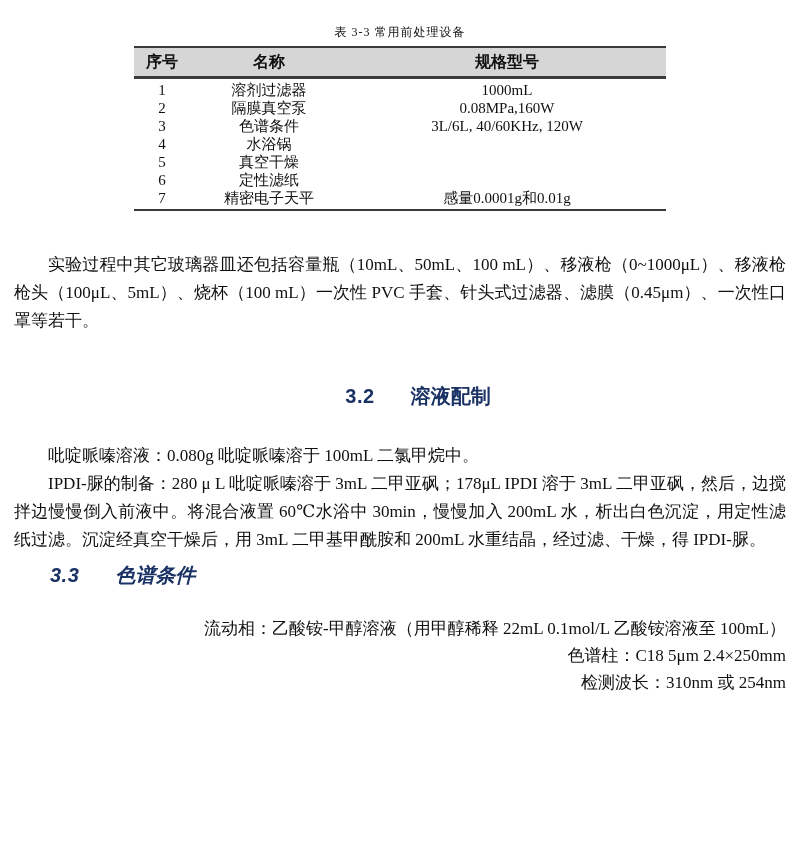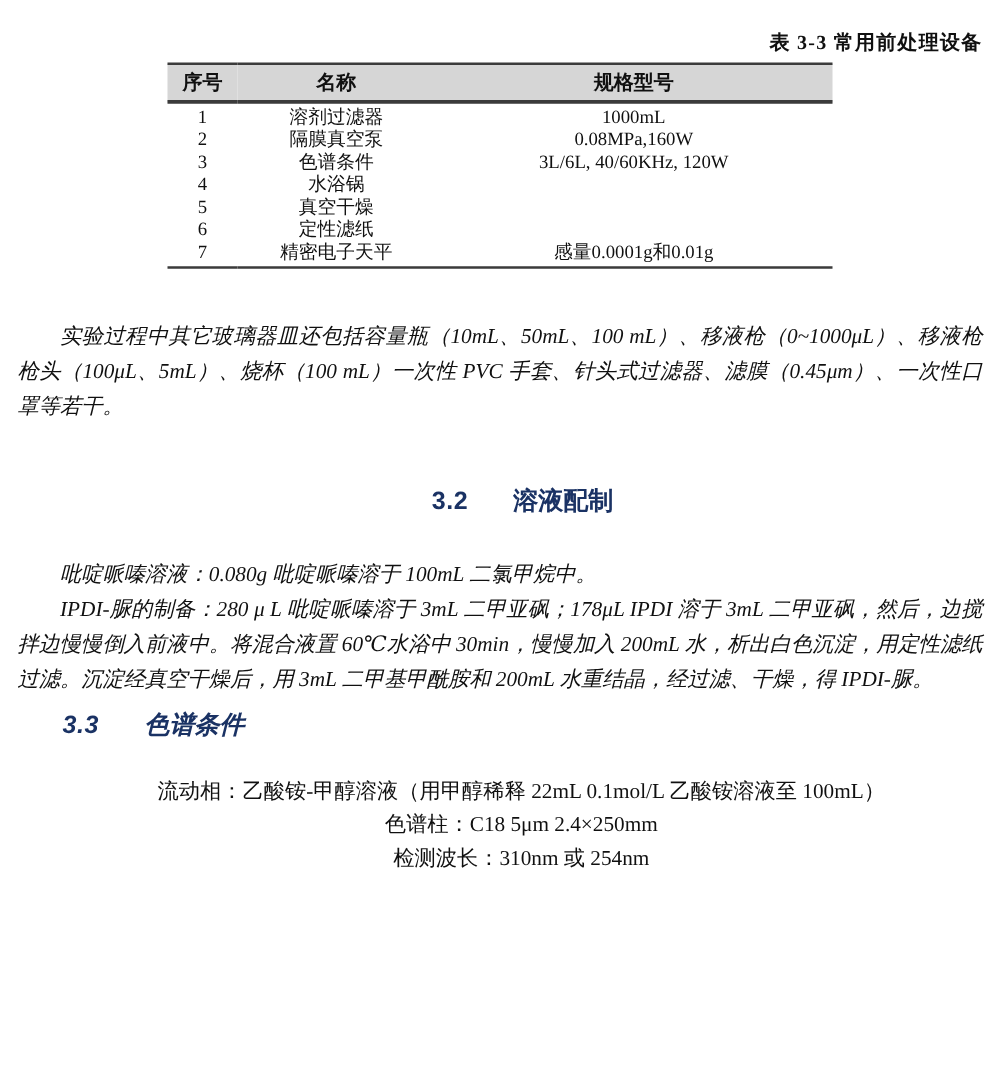--- a/index.html
+++ b/index.html
@@ -12,23 +12,23 @@
     background: #ffffff;
     font-family: "Liberation Serif", "DejaVu Serif", serif;
     font-size: 17px;
     color: #101010;
     padding: 24px 14px 0 14px;
     overflow: hidden;
   }
 
   
   .table-caption {
-    text-align: right;
-    font-weight: bold;
-    font-size: 16px;
+    text-align: center;
+    font-weight: normal;
+    font-size: 12px;
     margin: 0 0 5px 0;
     letter-spacing: 1px;
   }
   table.equip {
     border-collapse: collapse;
     width: 532px;
     margin: 0 auto;
     font-size: 15px;
     table-layout: fixed;
   }
@@ -55,21 +55,20 @@
     border-bottom: 2px solid #3b3b3b;
     padding-bottom: 2px;
   }
 
   
   .para {
     text-align: justify;
     text-indent: 2em;
     line-height: 28px;
     margin: 0;
-    font-style: italic;
   }
   .intro { margin-top: 40px; }
 
   
   .section-heading {
     display: flex;
     align-items: baseline;
     font-family: "Liberation Sans", "DejaVu Sans", sans-serif;
     font-weight: bold;
     font-size: 20px;
@@ -77,21 +76,21 @@
     padding-left: 36px;
   }
   .section-heading .sec-num { margin-right: 36px; letter-spacing: 0.5px; }
   .heading-32 { margin-top: 48px; margin-bottom: 32px; justify-content: center; }
   .heading-33 { margin-top: 8px;  margin-bottom: 26px; font-style: italic; }
 
   .cond-line {
     text-indent: 2em;
     line-height: 27px;
     margin: 0;
-    text-align: center;
+    text-align: right;
   }
 </style>
 </head>
 <body>
 
 <div class="page">
 
   <div class="table-caption">表 3-3  常用前处理设备</div>
 
   <table class="equip">

